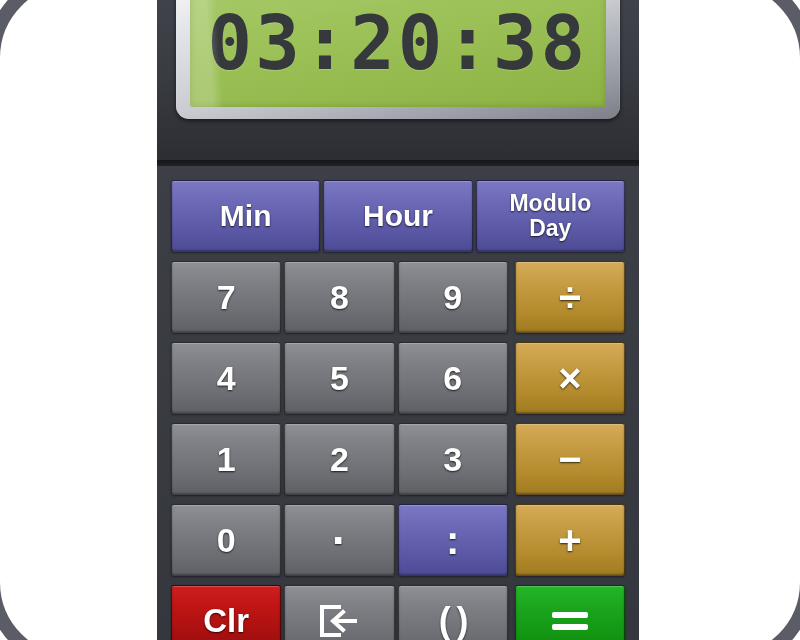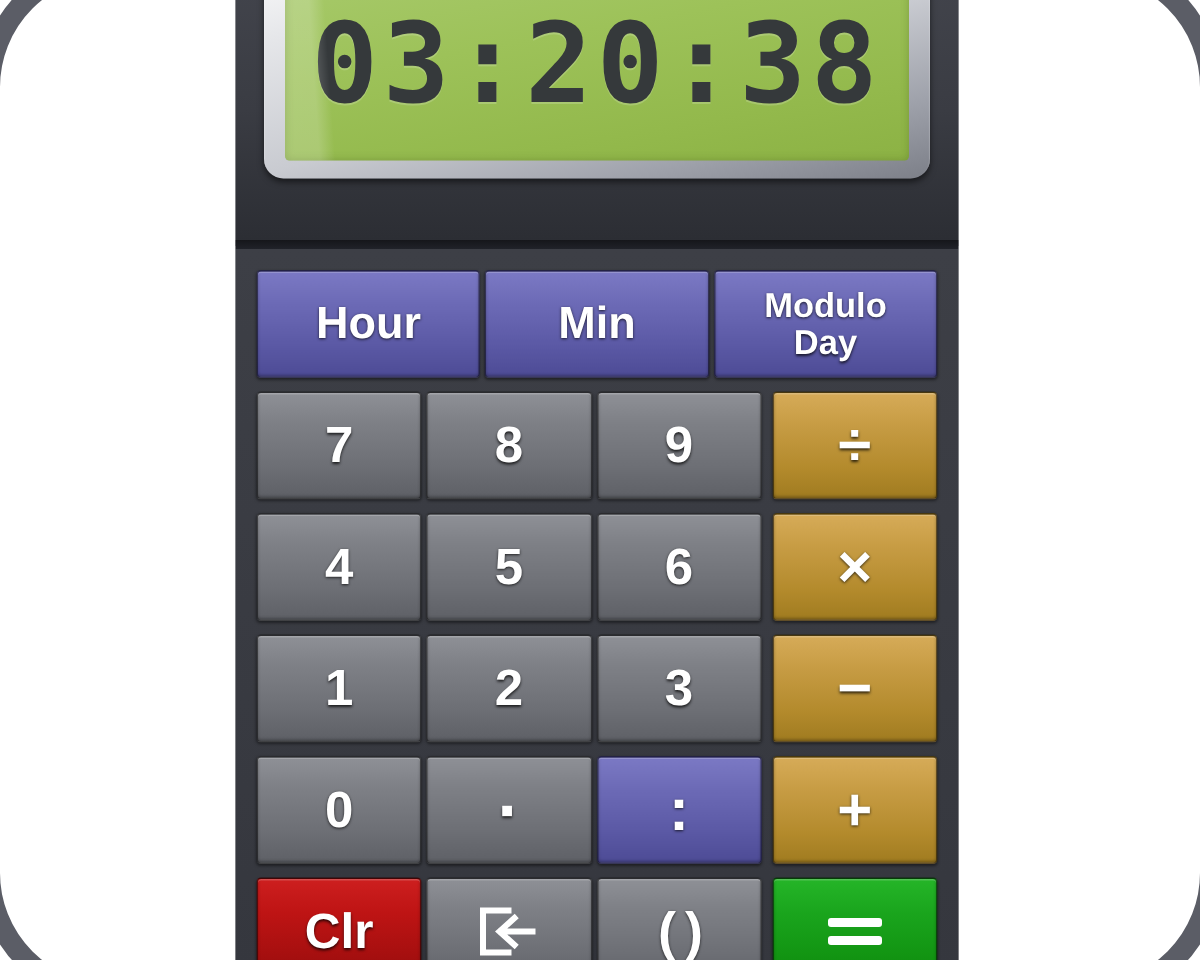--- a/index.html
+++ b/index.html
@@ -187,24 +187,24 @@
           <div id="lcd-gloss"></div>
         </div>
       </div>
     </div>
     <div id="housing-groove"></div>
 
     <div id="keypad">
 
       <div class="key-row">
         <div class="key k-purple k-small">
+          <span>Min</span>
+        </div>
+        <div class="key k-purple k-small">
           <span>Hour</span>
-        </div>
-        <div class="key k-purple k-small">
-          <span>Min</span>
         </div>
         <div class="key k-purple k-two-line">
           <span>
             <span>Modulo</span><br>
             <span>Day</span>
           </span>
         </div>
       </div>
 
       <div class="key-row">

